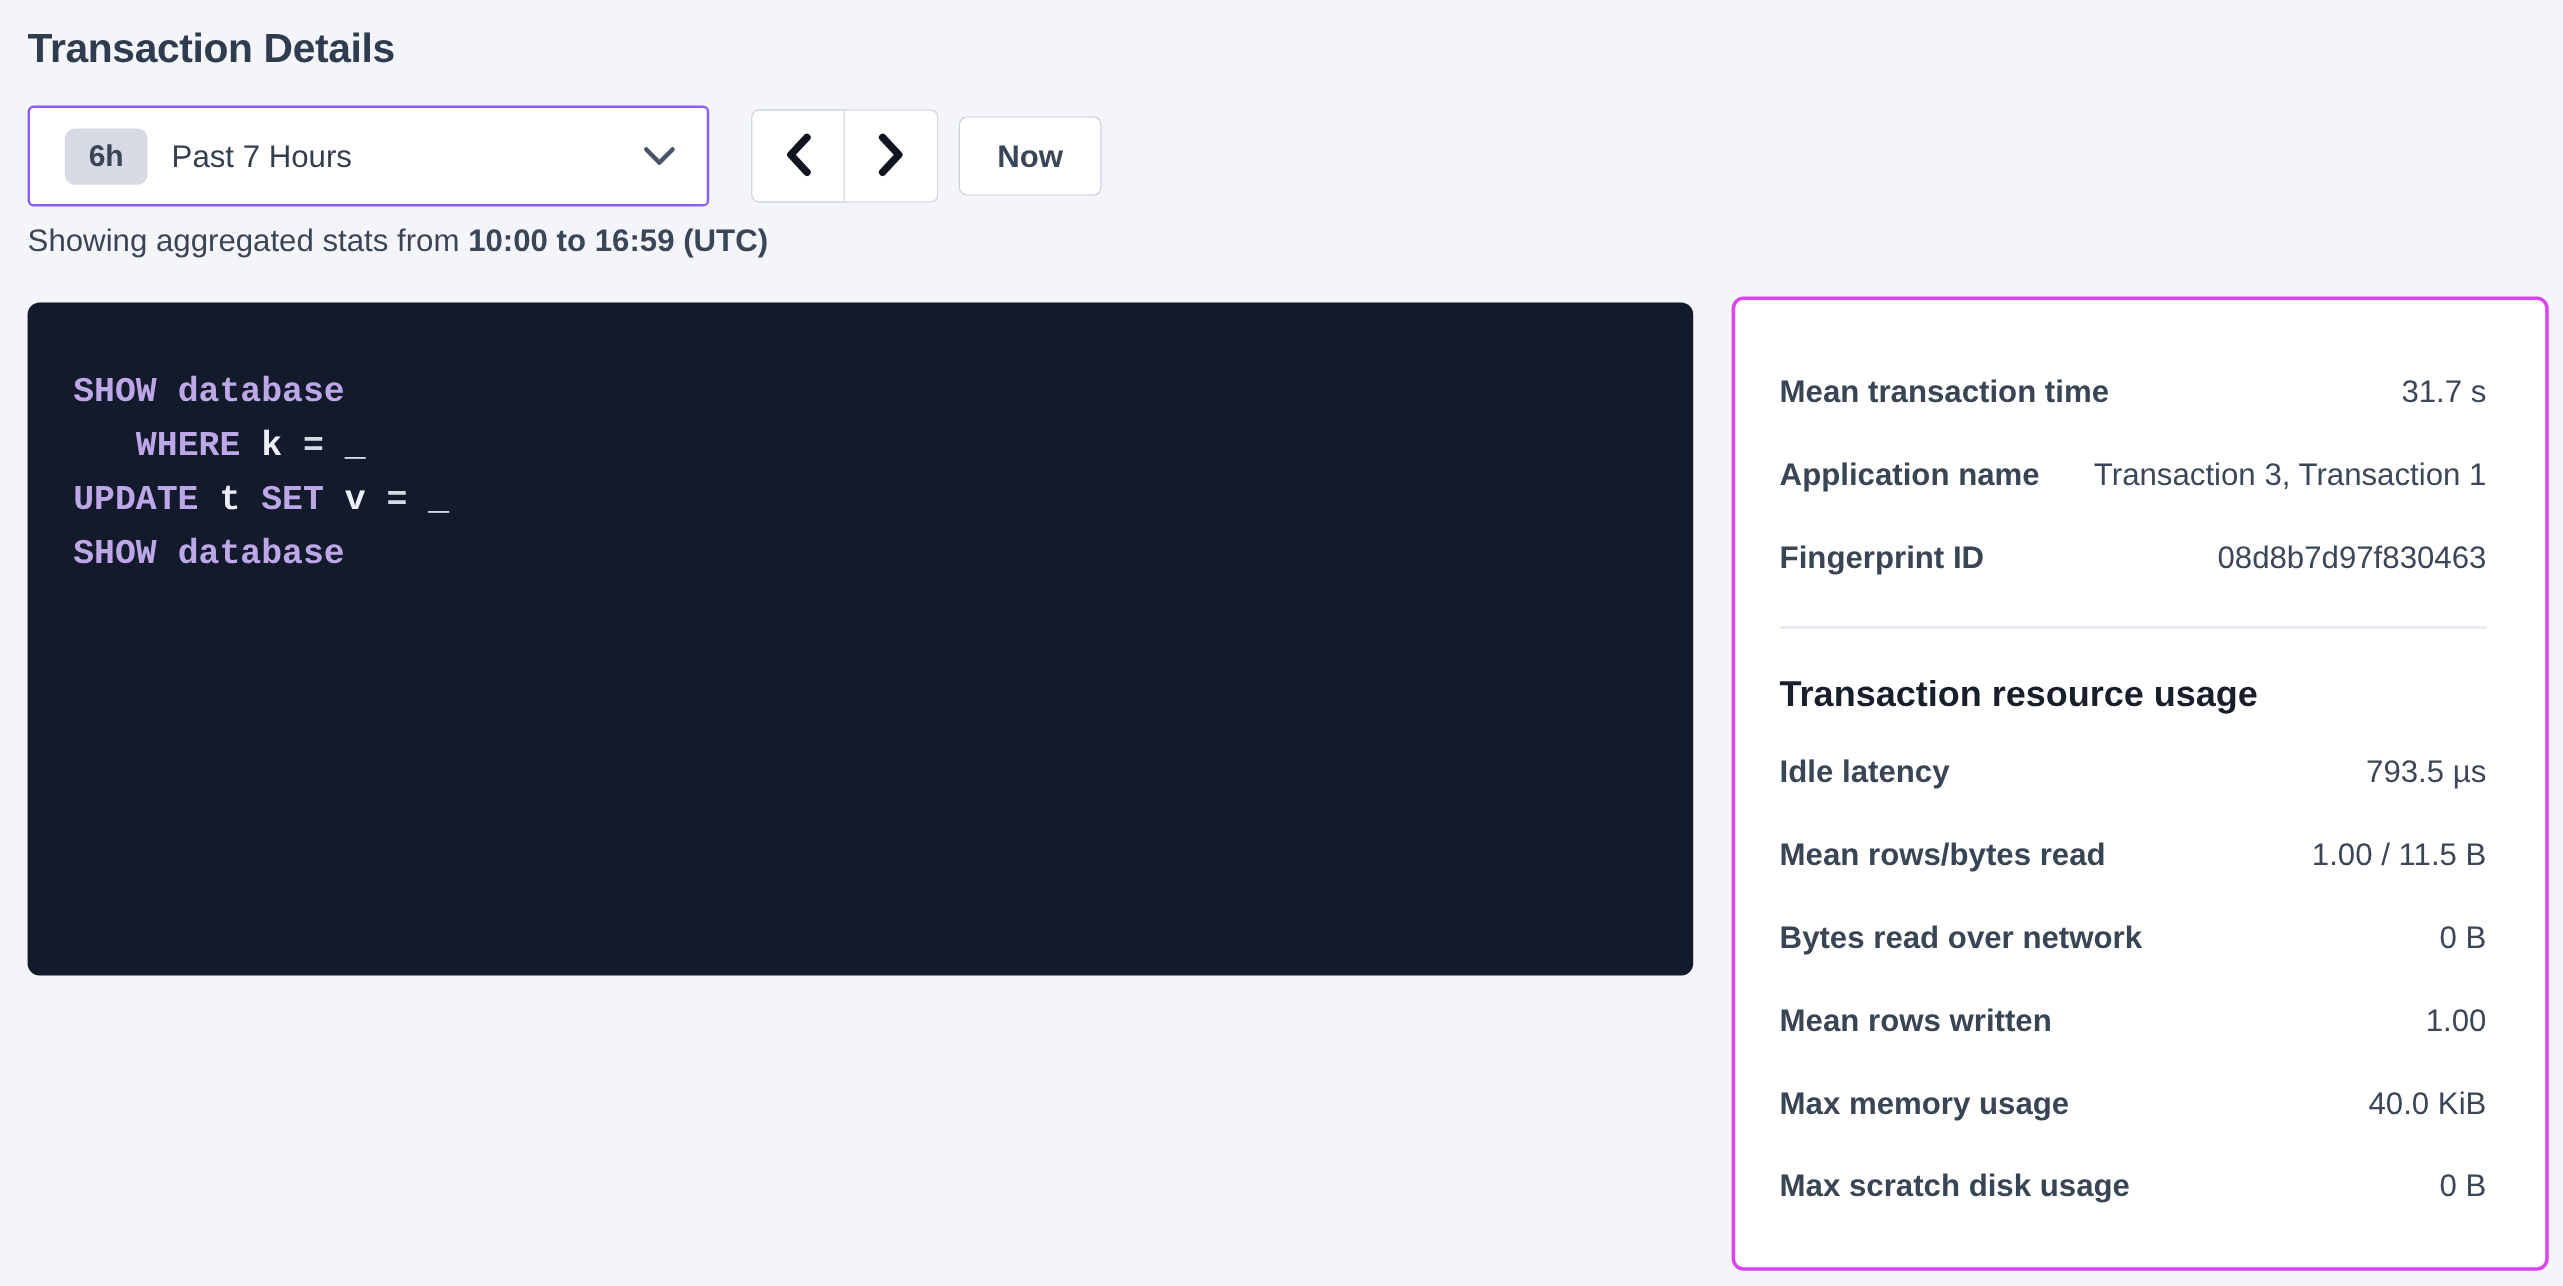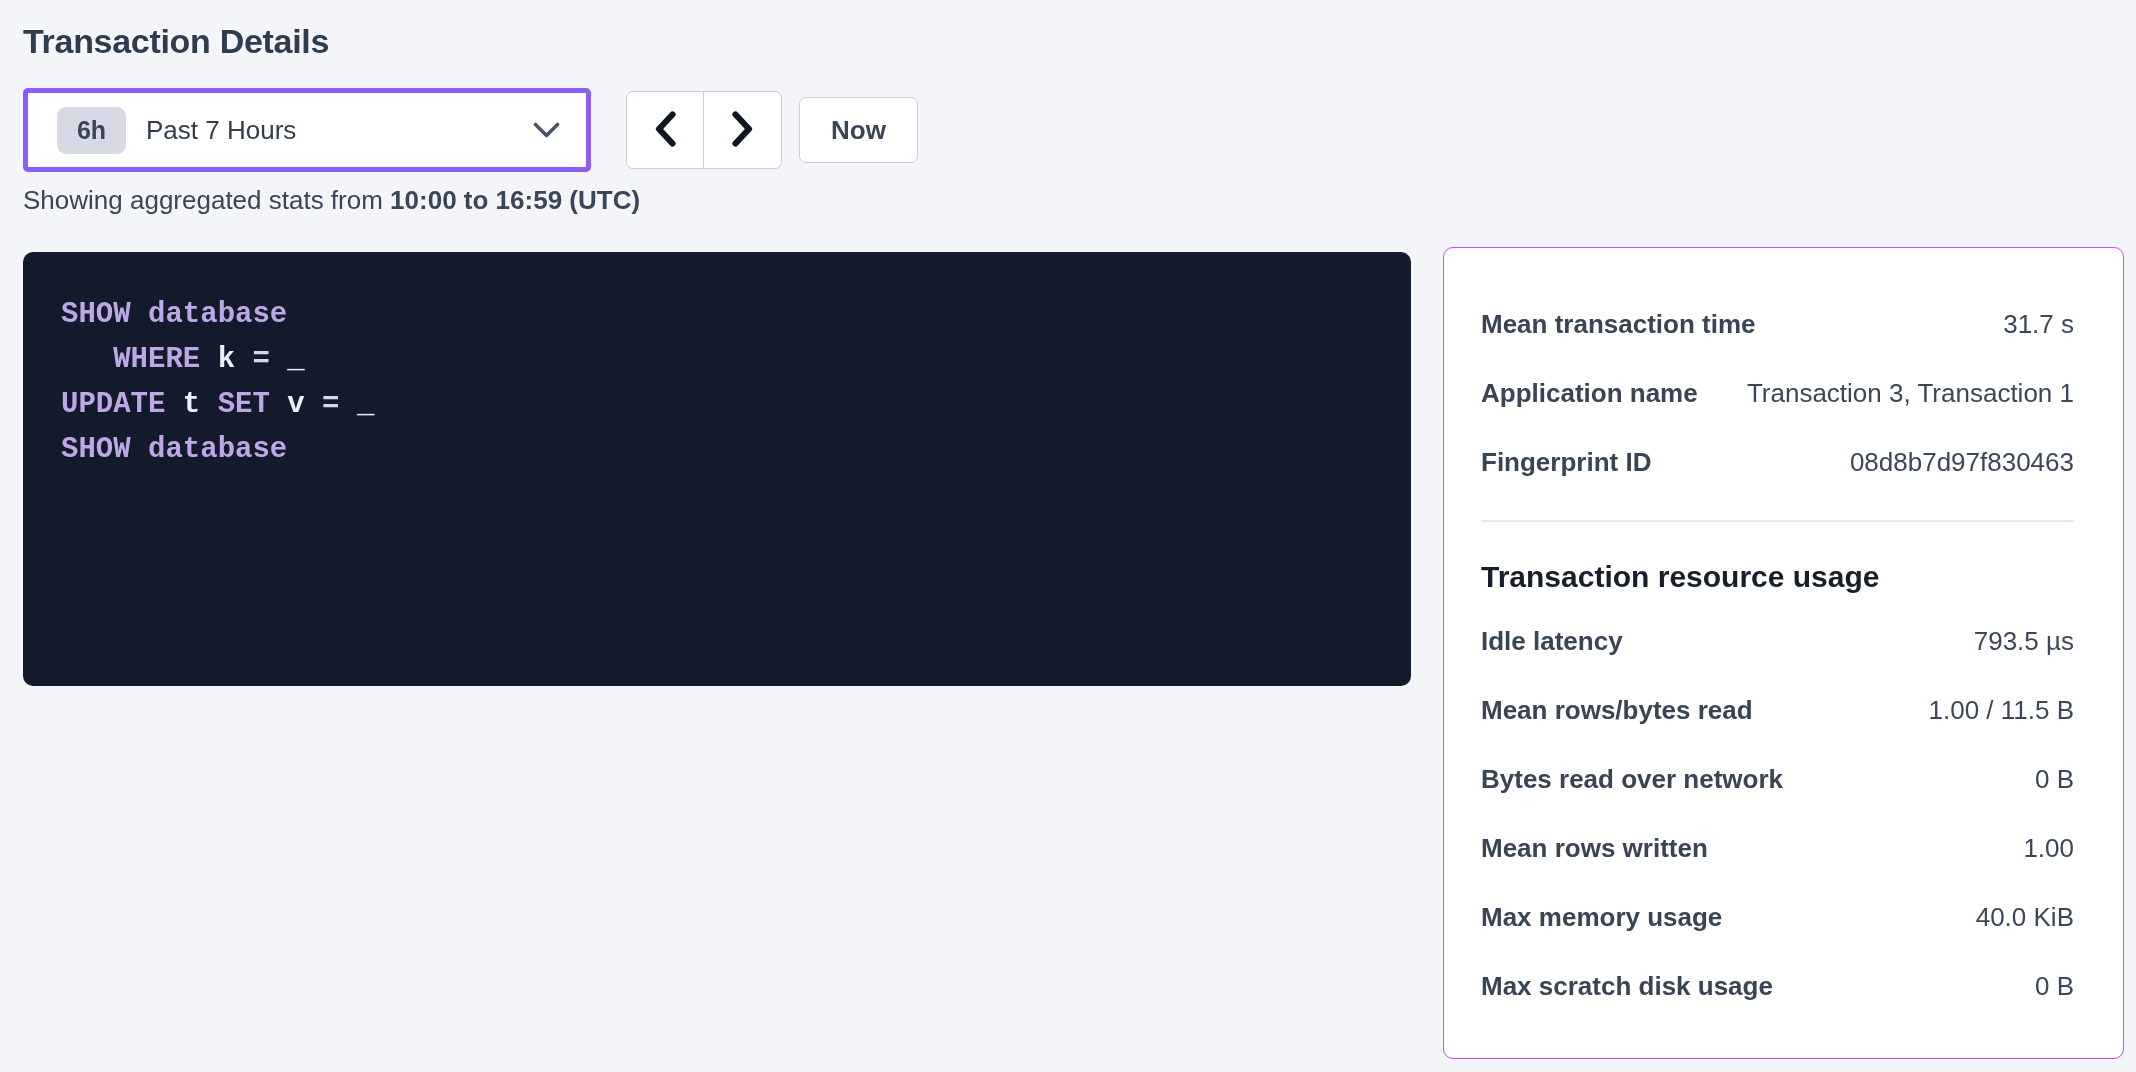--- a/index.html
+++ b/index.html
@@ -20,21 +20,21 @@
     color: #2f3b4e;
     letter-spacing: -0.3px;
   }
 
   
   .toolbar { display: flex; align-items: center; gap: 35px; height: 84px; }
 
   .time-picker {
     width: 568px; height: 84px;
     background: #ffffff;
-    border: 5px solid #8b5cf6;
+    border: 2px solid #8b5cf6;
     border-radius: 5px;
     display: flex; align-items: center;
     padding: 0 26px 0 29px;
     cursor: pointer;
   }
   .range-badge {
     width: 69px; height: 47px;
     background: #d7dae4;
     color: #394455;
     border-radius: 9px;
@@ -66,39 +66,39 @@
     cursor: pointer;
   }
 
   .caption { margin-top: 13px; font-size: 26px; color: #3a4557; }
   .caption .bold { font-weight: 700; }
 
   
   .main { display: flex; gap: 32px; margin-top: 31px; align-items: flex-start; }
 
   .code-panel {
-    width: 1388px; height: 434px;
+    width: 1388px; height: 561px;
     margin-top: 5px;
     background: #121a2b;
     border-radius: 10px;
-    padding: 40px 36px 0 38px;
+    padding: 52px 36px 0 38px;
     font-family: "Liberation Mono", "DejaVu Sans Mono", monospace;
     font-size: 29px; font-weight: 700;
     line-height: 45px;
     overflow: hidden;
   }
   .code-line { white-space: pre; }
   .code-line .kw    { color: #bea7e6; }
   .code-line .plain { color: #eceff8; }
   .code-line .op    { color: #d4d9e4; }
 
   .stats-card {
     width: 681px; min-height: 812px;
     background: #ffffff;
-    border: 1px solid #d946ef;
+    border: 3px solid #d946ef;
     border-radius: 10px;
     padding: 42px 49px 30px 37px;
   }
   .stat-row {
     display: flex; justify-content: space-between; align-items: center;
     height: 69px;
   }
   .stat-label { font-size: 26px; font-weight: 700; color: #394455; padding-right: 20px; white-space: nowrap; }
   .stat-value { font-size: 26px; font-weight: 400; color: #3b4759; white-space: nowrap; }
   .card-divider { border: none; border-top: 2px solid #e2e7ee; margin: 23px 0 0 0; }

